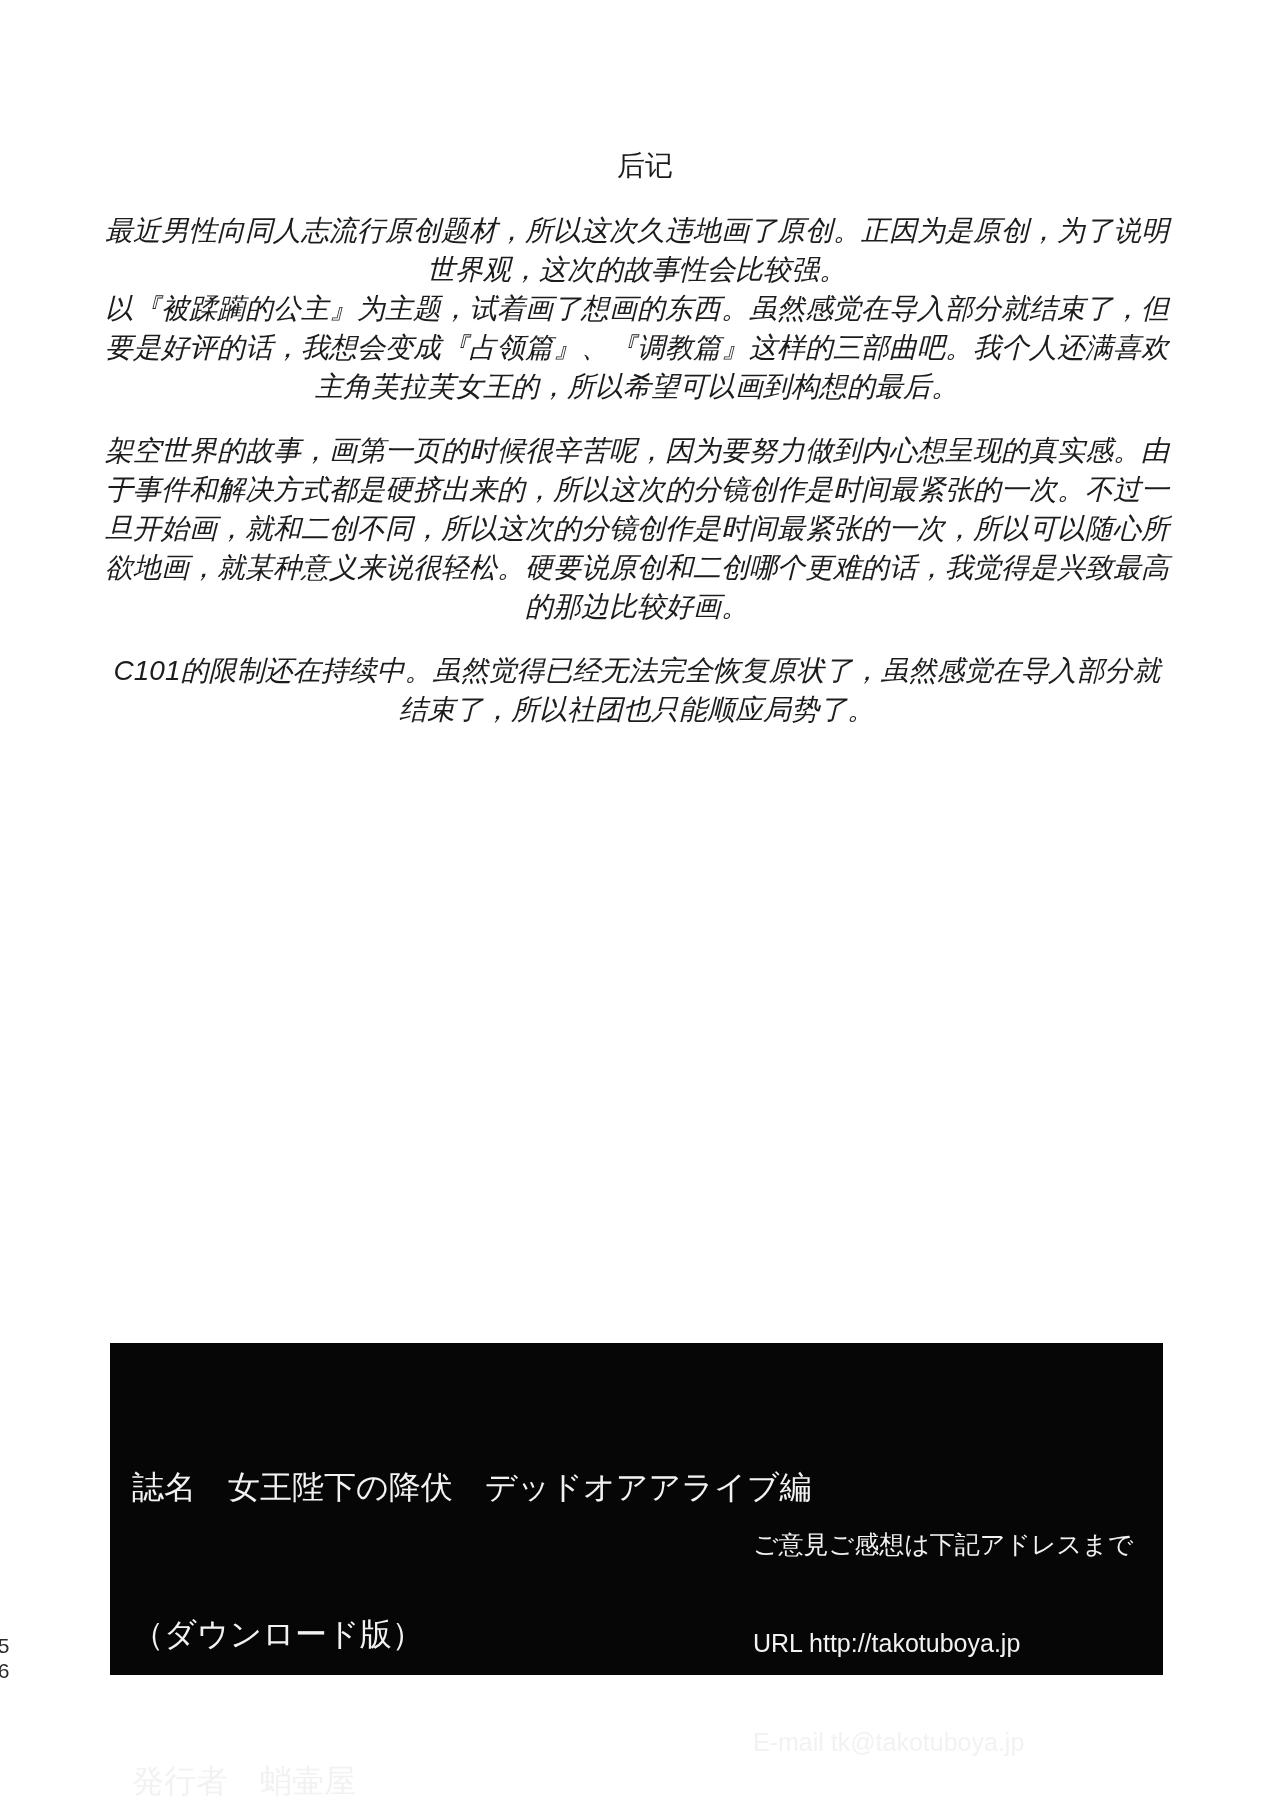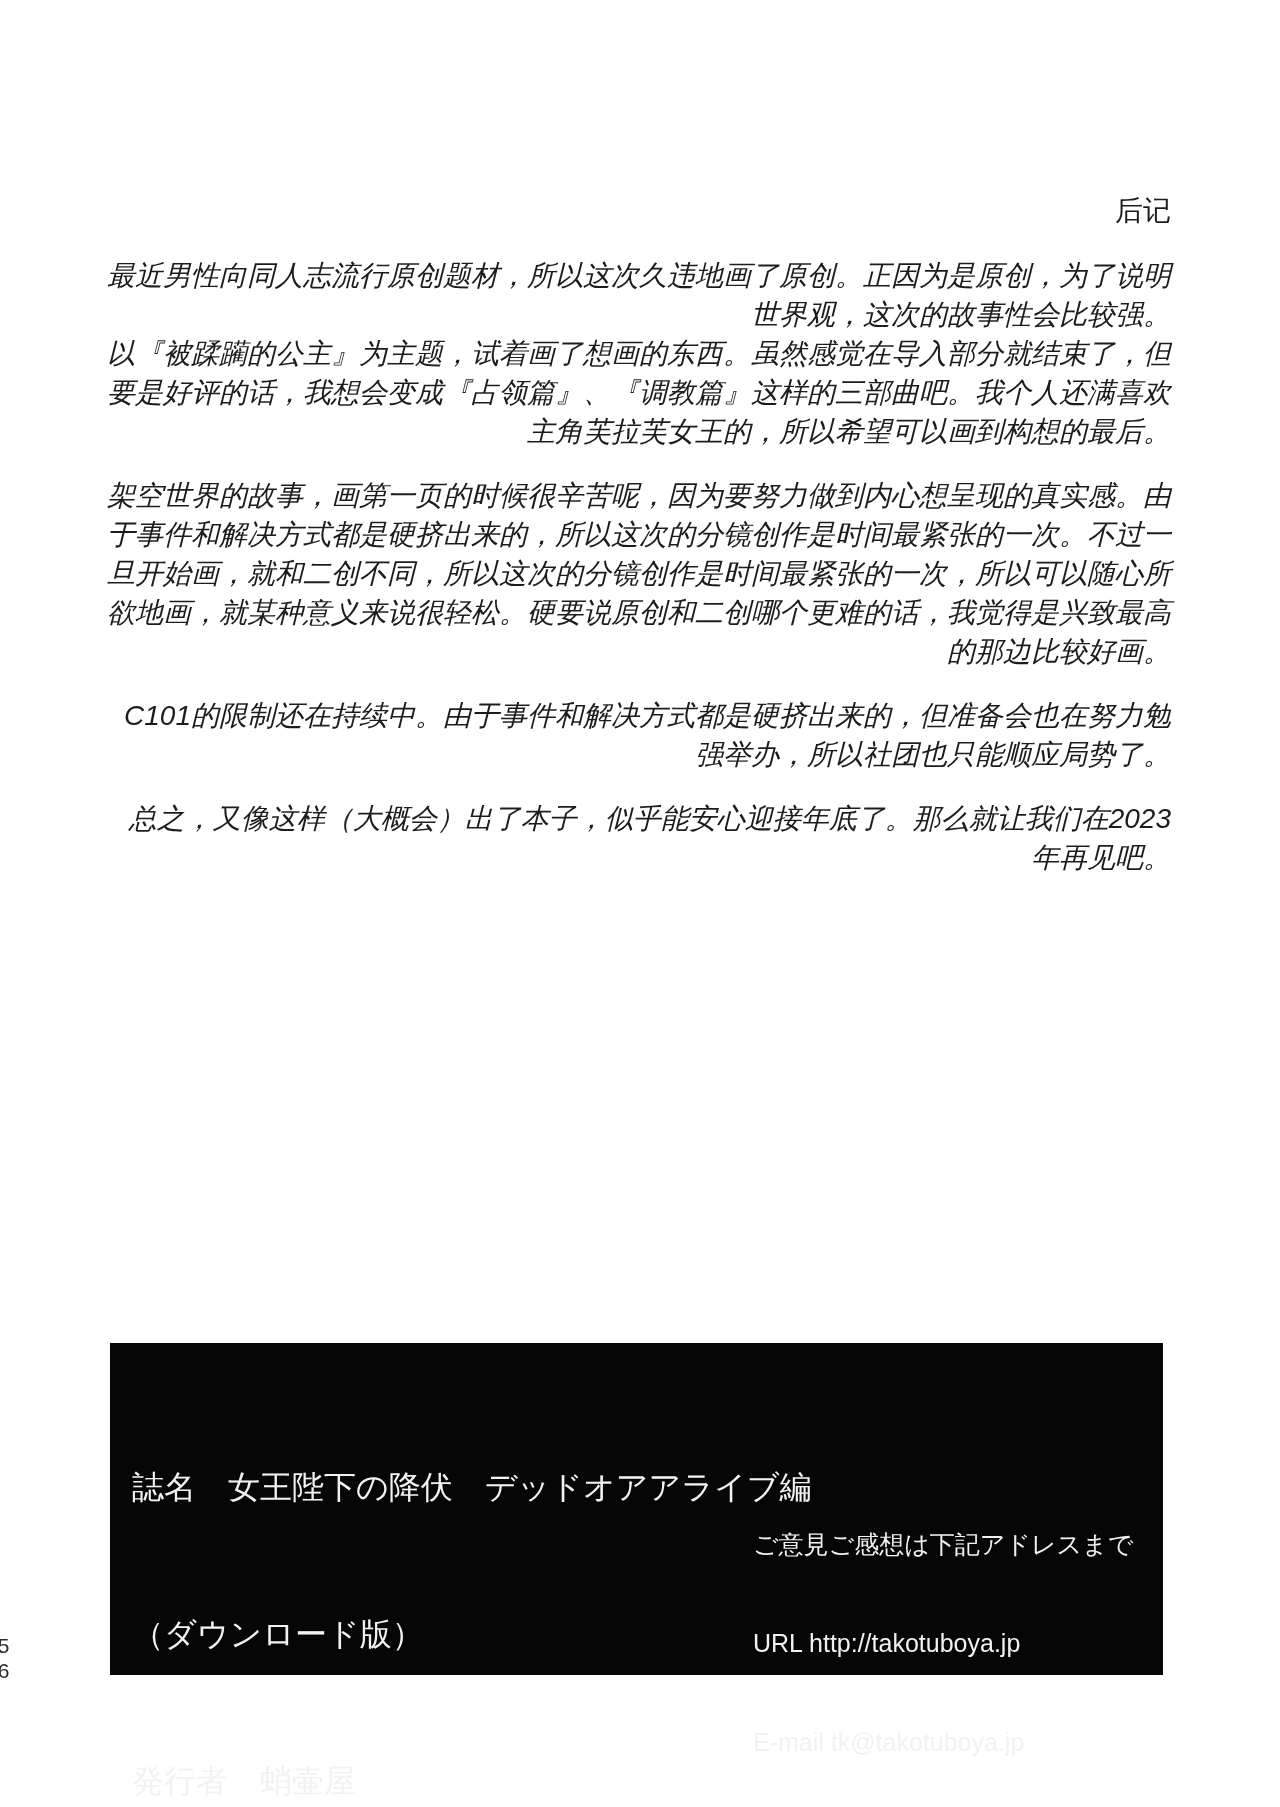--- a/index.html
+++ b/index.html
@@ -34,22 +34,21 @@
   .afterword {
     position: absolute;
     left: 103px;
     top: 146px;
     width: 1068px;
     color: #1c1c1c;
     font-size: 28px;
     line-height: 39px;
     word-break: break-all;
     line-break: anywhere;
-    text-align: right;
-    margin-top: 45px;
+    text-align: center;
   }
   .intro {
     padding-left: 16px;
     margin-bottom: 26px;
   }
   .para {
     margin-bottom: 25px;
     white-space: pre-line;
     font-style: italic;
   }
@@ -88,22 +87,21 @@
 
   <div class="page-num">56</div>
 
   <div class="afterword">
     <div class="intro">
       <div>后记</div>
     </div>
     <div class="para">最近男性向同人志流行原创题材，所以这次久违地画了原创。正因为是原创，为了说明世界观，这次的故事性会比较强。
 以『被蹂躏的公主』为主题，试着画了想画的东西。虽然感觉在导入部分就结束了，但要是好评的话，我想会变成『占领篇』、『调教篇』这样的三部曲吧。我个人还满喜欢主角芙拉芙女王的，所以希望可以画到构想的最后。</div>
     <div class="para">架空世界的故事，画第一页的时候很辛苦呢，因为要努力做到内心想呈现的真实感。由于事件和解决方式都是硬挤出来的，所以这次的分镜创作是时间最紧张的一次。不过一旦开始画，就和二创不同，所以这次的分镜创作是时间最紧张的一次，所以可以随心所欲地画，就某种意义来说很轻松。硬要说原创和二创哪个更难的话，我觉得是兴致最高的那边比较好画。</div>
-    <div class="para">C101的限制还在持续中。由于事件和解决方式都是硬挤出来的，但准备会也在努力勉强举办，所以社团也只能顺应局势了。</div>
-    <div class="para">总之，又像这样（大概会）出了本子，似乎能安心迎接年底了。那么就让我们在2023年再见吧。</div>
+    <div class="para">C101的限制还在持续中。虽然觉得已经无法完全恢复原状了，虽然感觉在导入部分就结束了，所以社团也只能顺应局势了。</div>
   </div>
 
   <div class="colophon">
     <div class="colophon-left">
       <div>誌名　女王陛下の降伏　デッドオアアライブ編</div>
       <div>（ダウンロード版）</div>
       <div>発行者　蛸壷屋</div>
       
     </div>
     <div class="colophon-right">

